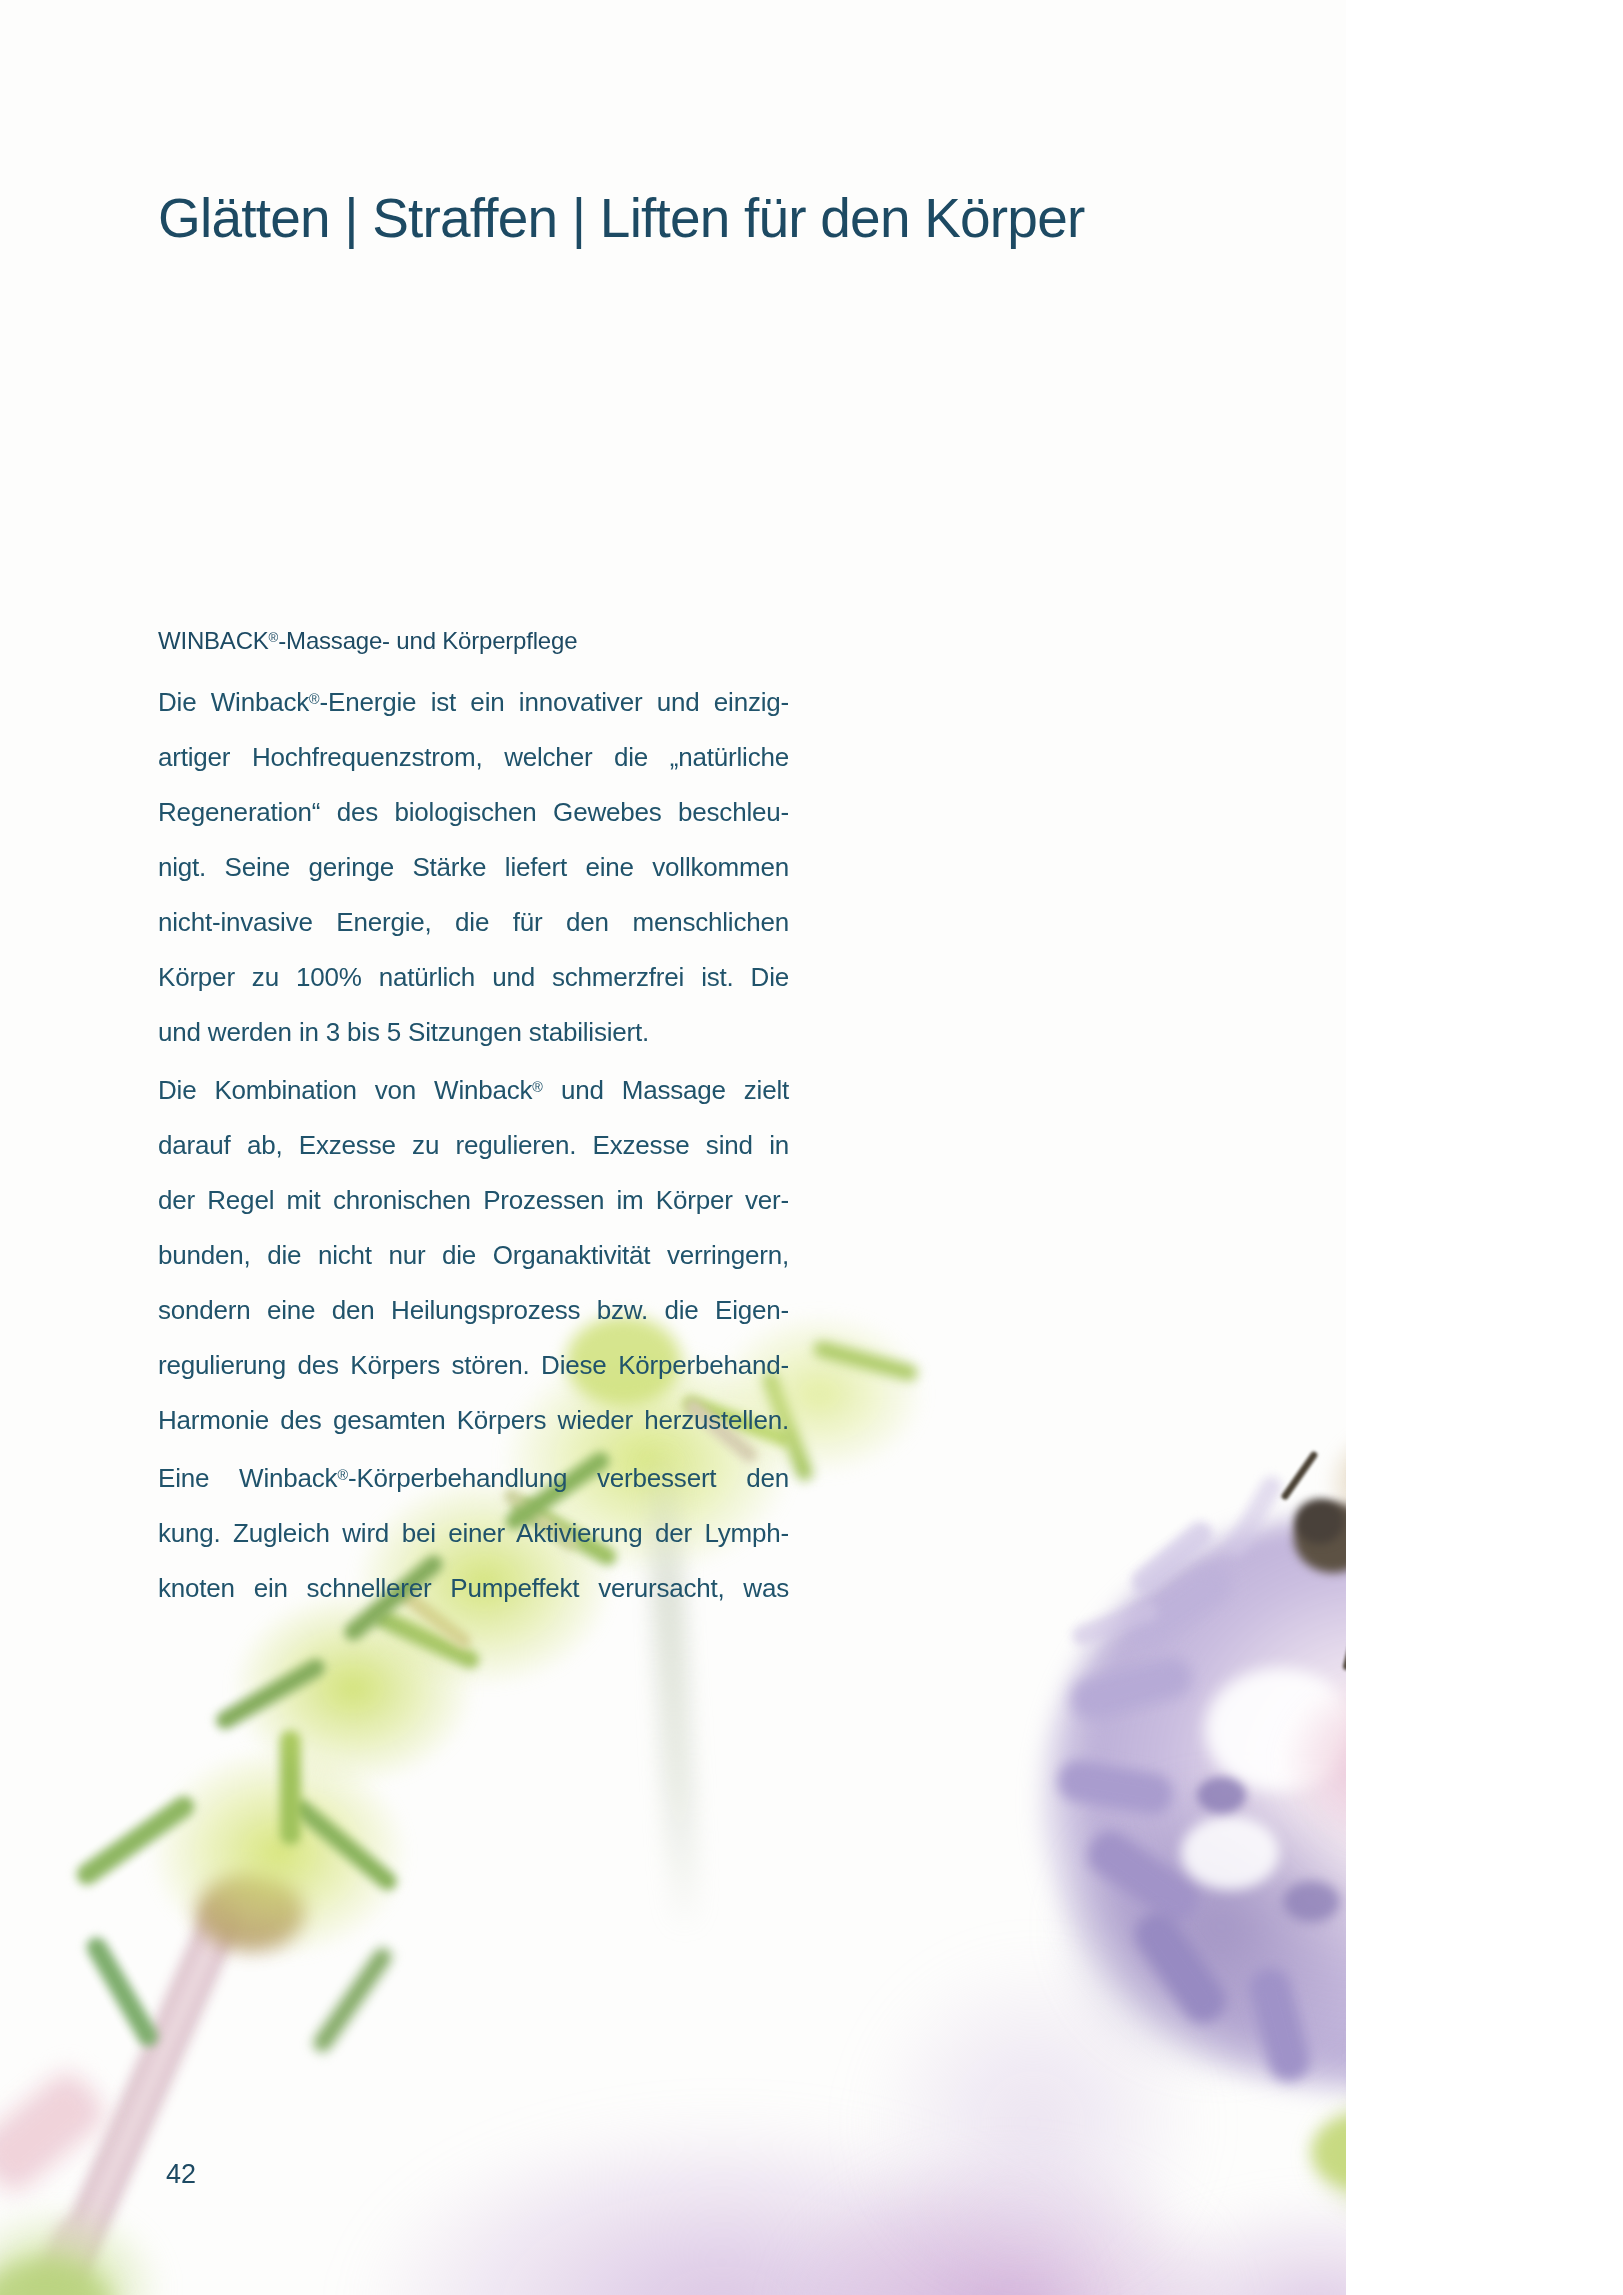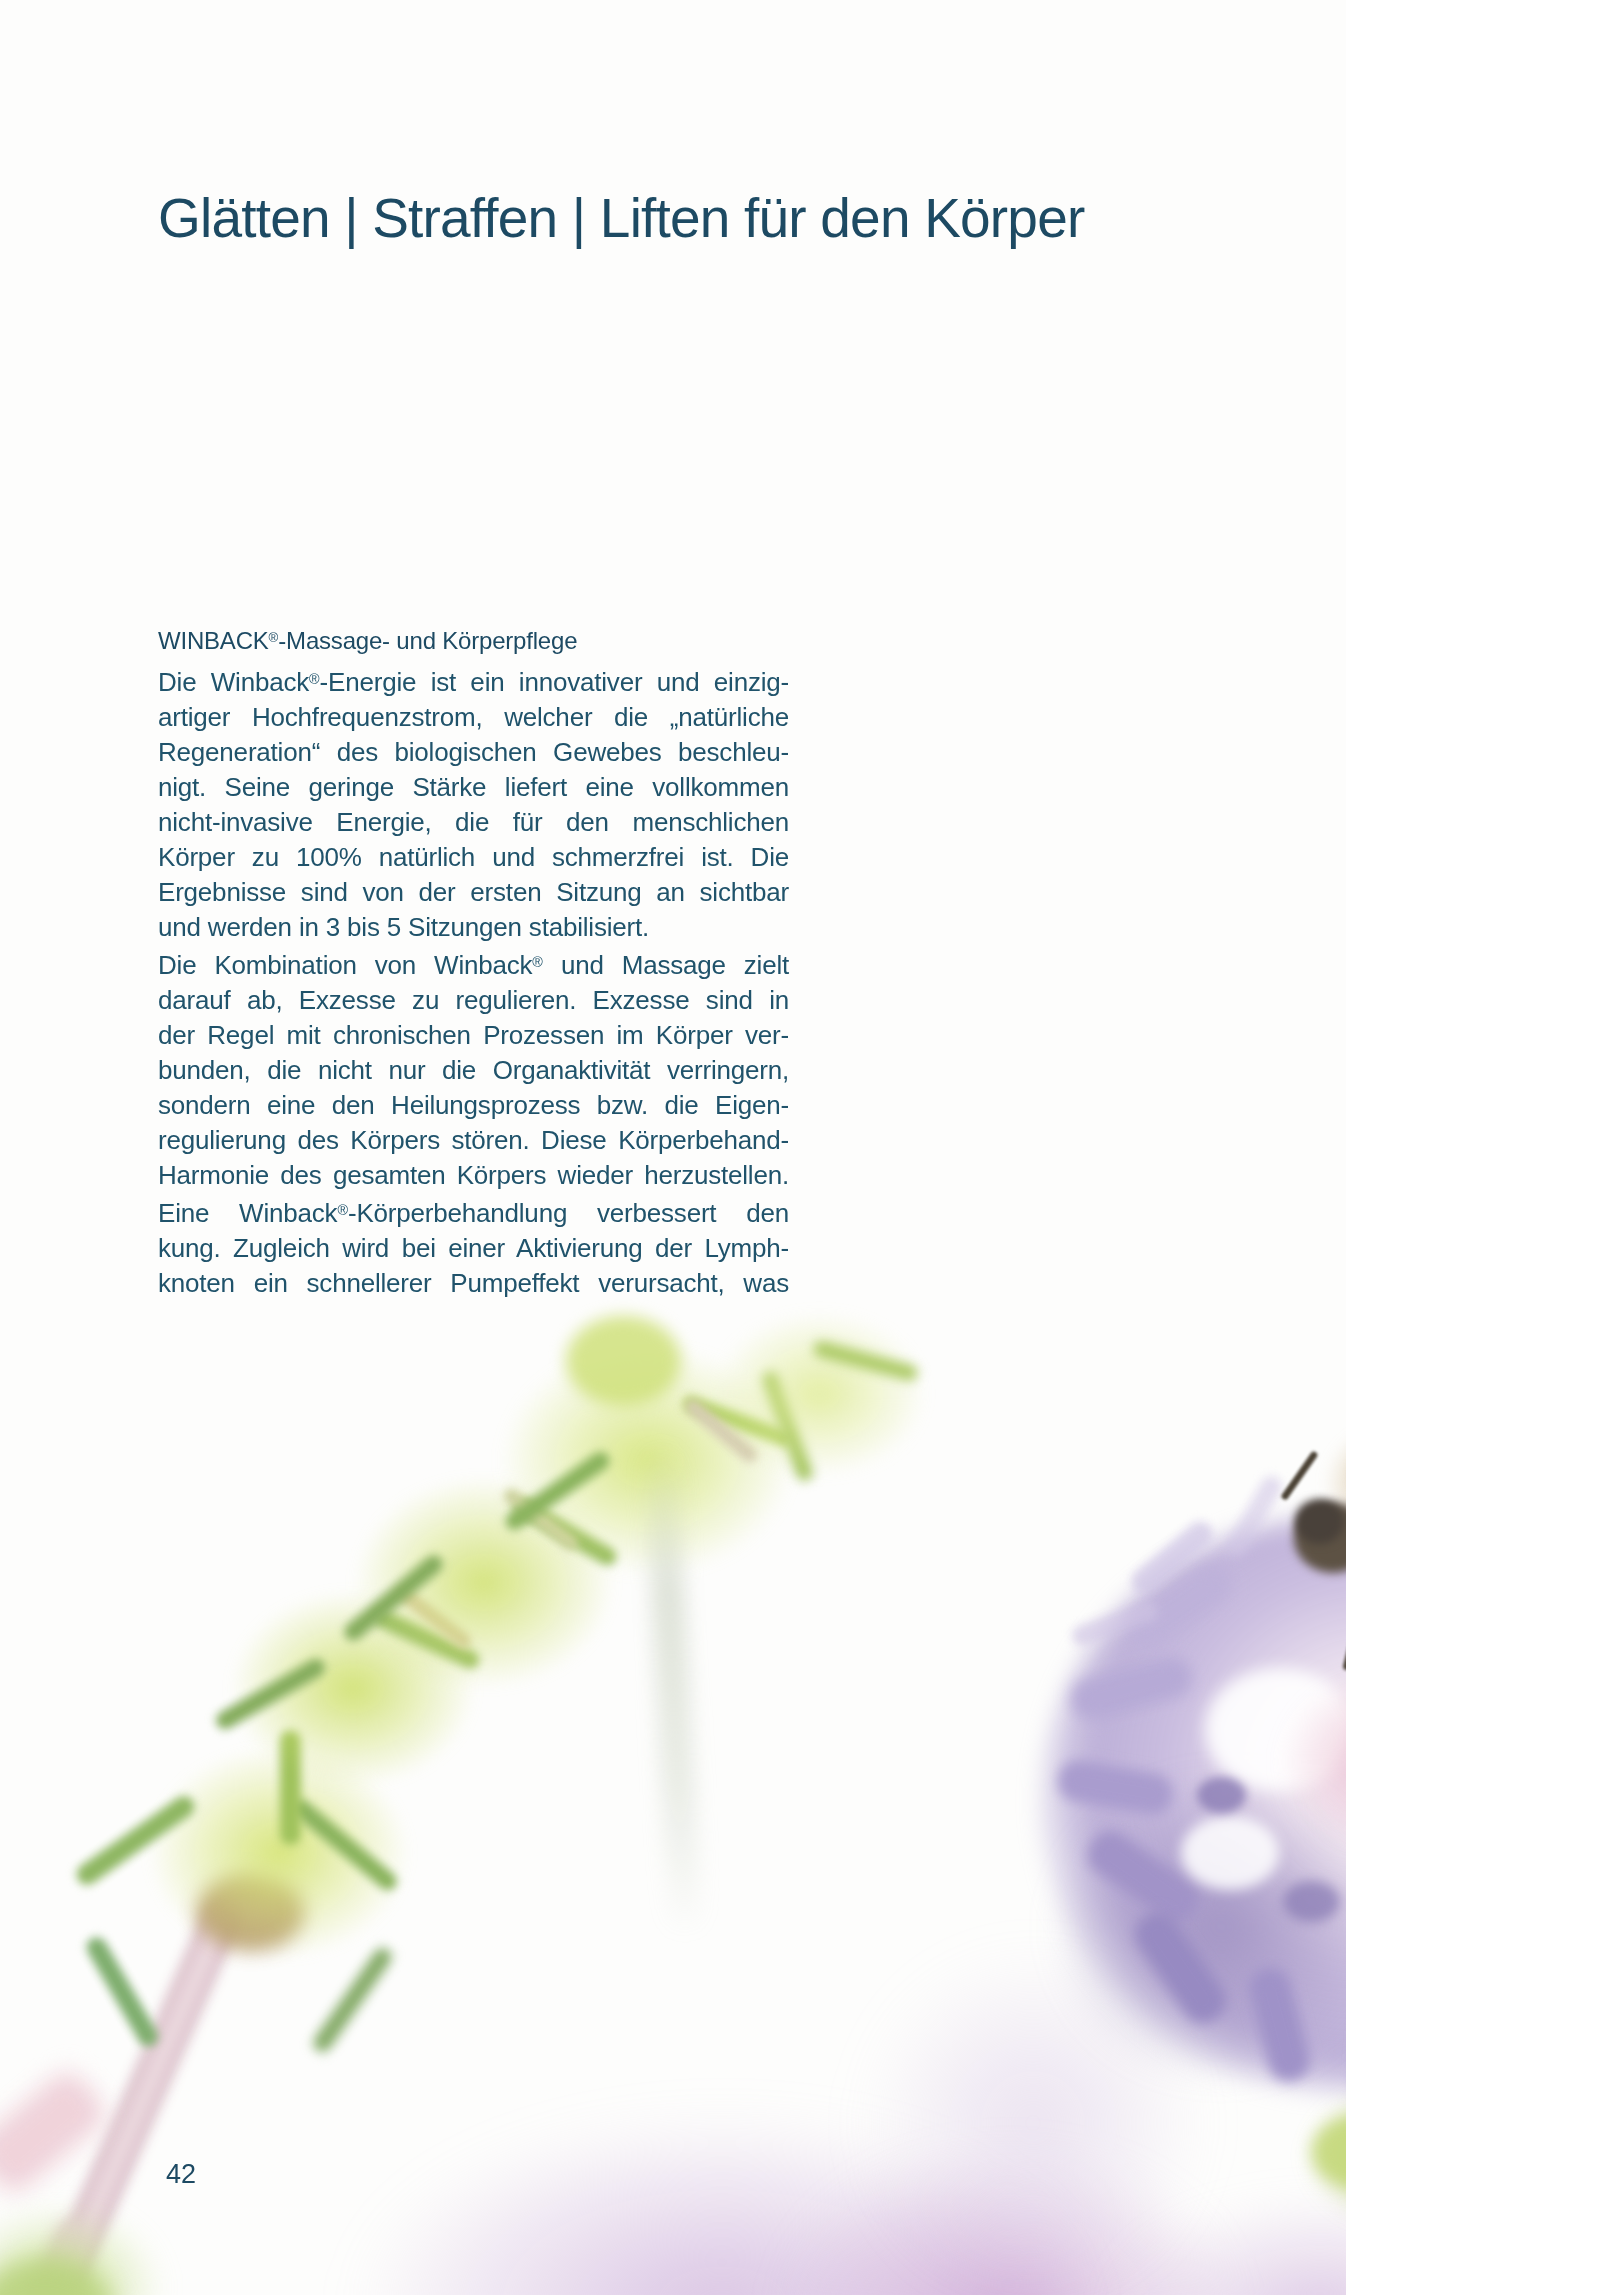--- a/index.html
+++ b/index.html
@@ -20,21 +20,21 @@
     position:absolute; left:158px; top:615px;
     font-size:24px; line-height:46px; font-weight:400;
     letter-spacing:-0.2px; color:#1d4a63; margin:0;
   }
   .bodycol{
     position:absolute; left:158px; top:662px; width:631px;
     font-size:26px; line-height:35px; letter-spacing:-0.2px;
     color:#20536b;
   }
   .para{margin:0; padding:0;}
-  .line{display:block; text-align:justify; text-align-last:justify;}
+  .line{display:block; text-align:justify; text-align-last:justify;margin-top:20px;}
   .line.last{text-align-last:left;}
   .reg{font-size:.55em; vertical-align:.5em; letter-spacing:0;}
   .pagenum{
     position:absolute; left:166px; top:2159px;
     font-size:27px; color:#1d4a63; letter-spacing:0;
   }
   
   .photo{position:absolute; inset:0; z-index:1; overflow:hidden;}
   .b{position:absolute; border-radius:50%;}
   .bar{position:absolute; border-radius:19.7px;}
@@ -141,21 +141,20 @@
     <h2 class="heading">WINBACK<sup class="reg">®</sup>-Massage- und Körperpflege</h2>
 
     <div class="bodycol">
       <div class="para">
           <div class="line">Die Winback<sup class="reg">®</sup>-Energie ist ein innovativer und einzig-</div>
           <div class="line">artiger Hochfrequenzstrom, welcher die „natürliche</div>
           <div class="line">Regeneration“ des biologischen Gewebes beschleu-</div>
           <div class="line">nigt. Seine geringe Stärke liefert eine vollkommen</div>
           <div class="line">nicht-invasive Energie, die für den menschlichen</div>
           <div class="line">Körper zu 100% natürlich und schmerzfrei ist. Die</div>
-          <div class="line">Ergebnisse sind von der ersten Sitzung an sichtbar</div>
           <div class="line last">und werden in 3 bis 5 Sitzungen stabilisiert.</div>
         </div>
       <div class="para">
           <div class="line">Die Kombination von Winback<sup class="reg">®</sup> und Massage zielt</div>
           <div class="line">darauf ab, Exzesse zu regulieren. Exzesse sind in</div>
           <div class="line">der Regel mit chronischen Prozessen im Körper ver-</div>
           <div class="line">bunden, die nicht nur die Organaktivität verringern,</div>
           <div class="line">sondern eine den Heilungsprozess bzw. die Eigen-</div>
           <div class="line">regulierung des Körpers stören. Diese Körperbehand-</div>
           <div class="line">Harmonie des gesamten Körpers wieder herzustellen.</div>

